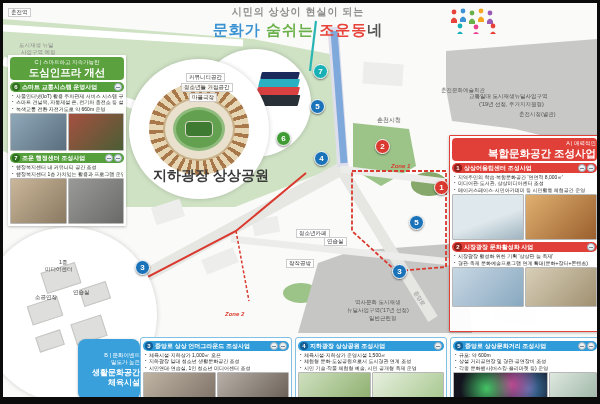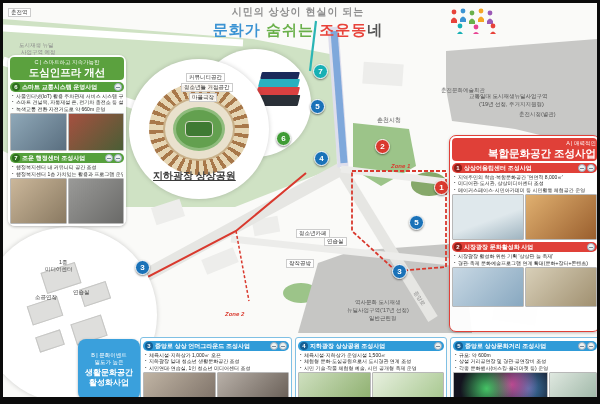--- a/index.html
+++ b/index.html
@@ -7,21 +7,21 @@
   .abs{position:absolute;}
   svg.underlay{position:absolute;left:0;top:0;z-index:0;}
 
   
   .title-wrap{left:130px;top:3px;width:330px;text-align:center;z-index:5;}
   .subtitle{font-size:10px;font-weight:bold;color:#8f8f8f;letter-spacing:1px;line-height:12px;}
   .maintitle{font-size:15px;font-weight:900;line-height:24px;letter-spacing:1px;}
   .t-blue{color:#3b93d3;} .t-green{color:#6ab04a;} .t-red{color:#e8433a;} .t-gray{color:#555;}
 
   
-  .panel{background:rgba(255,255,255,.94);border-radius:7px;box-shadow:0 1px 3px rgba(0,0,0,.25);padding:2px;z-index:6;}
+  .panel{background:rgba(255,255,255,.94);border-radius:1px;box-shadow:0 1px 3px rgba(0,0,0,.25);padding:2px;z-index:6;}
   .c-panel{left:5px;top:52px;width:114px;}
   .a-panel{left:446px;top:132px;width:151px;height:197px;border:1.5px solid #e04038;box-sizing:border-box;}
   .phead{border-radius:4px;color:#fff;text-align:center;padding:2px 1px;margin-bottom:2px;}
   .phead .tag{font-size:5.5px;line-height:7px;opacity:.95;}
   .phead .big{font-size:10.5px;font-weight:bold;line-height:12px;white-space:nowrap;}
   .phead-green{background:#5ba13e;}
   .phead-red{background:#e04038;text-align:right;}
 
   .pill{display:flex;align-items:center;border-radius:7px;height:10px;padding:0 2px;margin:2px 0 1px 0;}
   .pill-green{background:#55a03c;} .pill-red{background:#e04038;} .pill-blue{background:#2f9bd8;}
@@ -33,28 +33,28 @@
 
   ul.bul{list-style:none;margin:1px 0 1px 0;padding:0 1px 0 2px;}
   ul.bul li{font-size:5px;line-height:6.4px;color:#222;padding-left:4px;position:relative;white-space:nowrap;overflow:hidden;}
   ul.bul li::before{content:"•";position:absolute;left:0;top:0;font-size:4px;color:#444;}
 
   .phrow{display:flex;gap:1px;}
   .ph{flex:1;border:1px solid #b8b8b8;border-radius:1px;}
 
   
   .bpanel{top:334px;height:63px;background:#fff;border:1px solid #7fc0e4;border-radius:3px;padding:1px 2px;box-sizing:border-box;z-index:6;}
-  .b-label{left:75px;top:336px;width:62px;height:61px;background:#3aa0dc;border-radius:8px;color:#fff;text-align:center;z-index:6;display:flex;flex-direction:column;justify-content:center;box-shadow:0 1px 3px rgba(0,0,0,.3);}
+  .b-label{left:75px;top:336px;width:62px;height:61px;background:#3aa0dc;border-radius:8px;color:#fff;text-align:center;z-index:6;display:flex;flex-direction:column;justify-content:center;box-shadow:0 1px 3px rgba(0,0,0,.3);align-items:flex-end;}
   .b-label .tag{font-size:5.5px;line-height:7px;}
   .b-label .big{font-size:8px;font-weight:bold;line-height:9.5px;}
 
   
   .maplabel{position:absolute;font-size:5.5px;color:#333;line-height:7px;white-space:nowrap;z-index:4;}
   .boxed{background:rgba(255,255,255,.88);padding:0 2px;border:0.5px solid #ccc;}
-  .bold9{font-size:10px;font-weight:bold;color:#3a3a3a;text-decoration:underline;}
+  .bold9{font-size:14px;font-weight:bold;color:#3a3a3a;}
   .gray-annot{color:#8a8a8a;}
   .red-it{color:#d9392e;font-style:italic;font-weight:bold;font-size:6px;}
   .zone-txt{color:#555;text-align:center;}
   .marker{position:absolute;width:13px;height:13px;border-radius:50%;border:1.5px solid #fff;color:#fff;font-size:8px;font-weight:bold;display:flex;align-items:center;justify-content:center;z-index:5;box-shadow:0 1px 2px rgba(0,0,0,.45);box-sizing:content-box;}
   .mk-blue{background:#1a72b8;} .mk-green{background:#3f9c35;} .mk-red{background:#d9392e;} .mk-teal{background:#17b0b4;}
 
   
   .circle-inset{position:absolute;background:#fff;border-radius:50%;box-shadow:0 0 5px rgba(0,0,0,.18);z-index:1;}
   .stadium-ring{position:absolute;border-radius:50%;background:repeating-conic-gradient(#a8784a 0deg 5deg,#e6d6b4 5deg 12deg);}
   .stadium-mid{position:absolute;inset:14px;border-radius:50%;background:#e9e1cd;border:2px solid #c9b189;}
@@ -219,21 +219,21 @@
     <div class="phrow">
       <div class="ph" style="height:38px;background:linear-gradient(135deg,#c8d8e4,#88a8c0);"></div>
       <div class="ph" style="height:38px;background:linear-gradient(135deg,#d8cfb8,#a09070);"></div>
     </div>
   </div>
 
   <div class="abs b-label">
     <div class="tag">B | 문화이벤트</div>
     <div class="tag">밀도가 높은</div>
     <div class="big" style="margin-top:2px;">생활문화공간</div>
-    <div class="big">활성화사업</div>
+    <div class="big">체육시설</div>
   </div>
 
   <div class="abs bpanel" style="left:137px;width:152px;">
     <div class="pill pill-blue">
       <span class="num num-blue">3</span>
       <span class="ptxt">중앙로 상상 언더그라운드 조성사업</span>
       <span class="mini"></span>
       <span class="mini"></span>
     </div>
     <ul class="bul">

